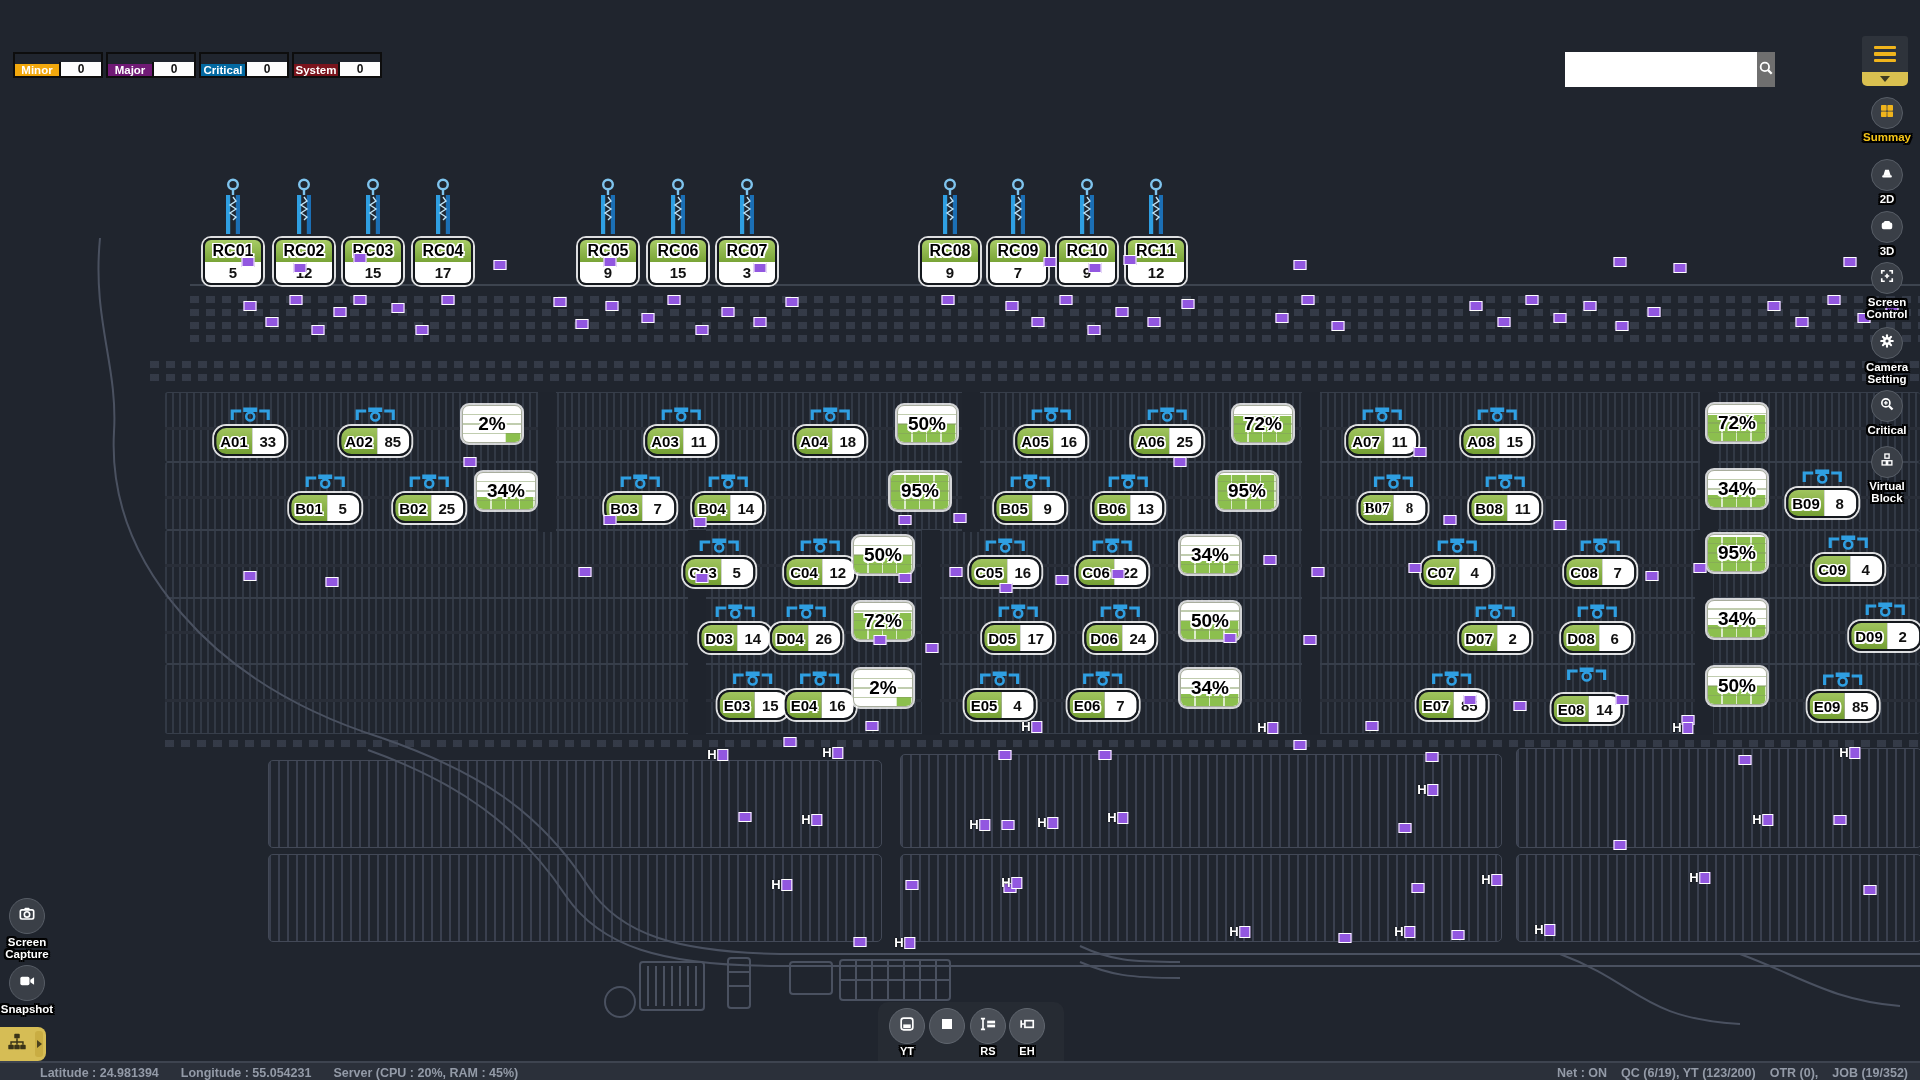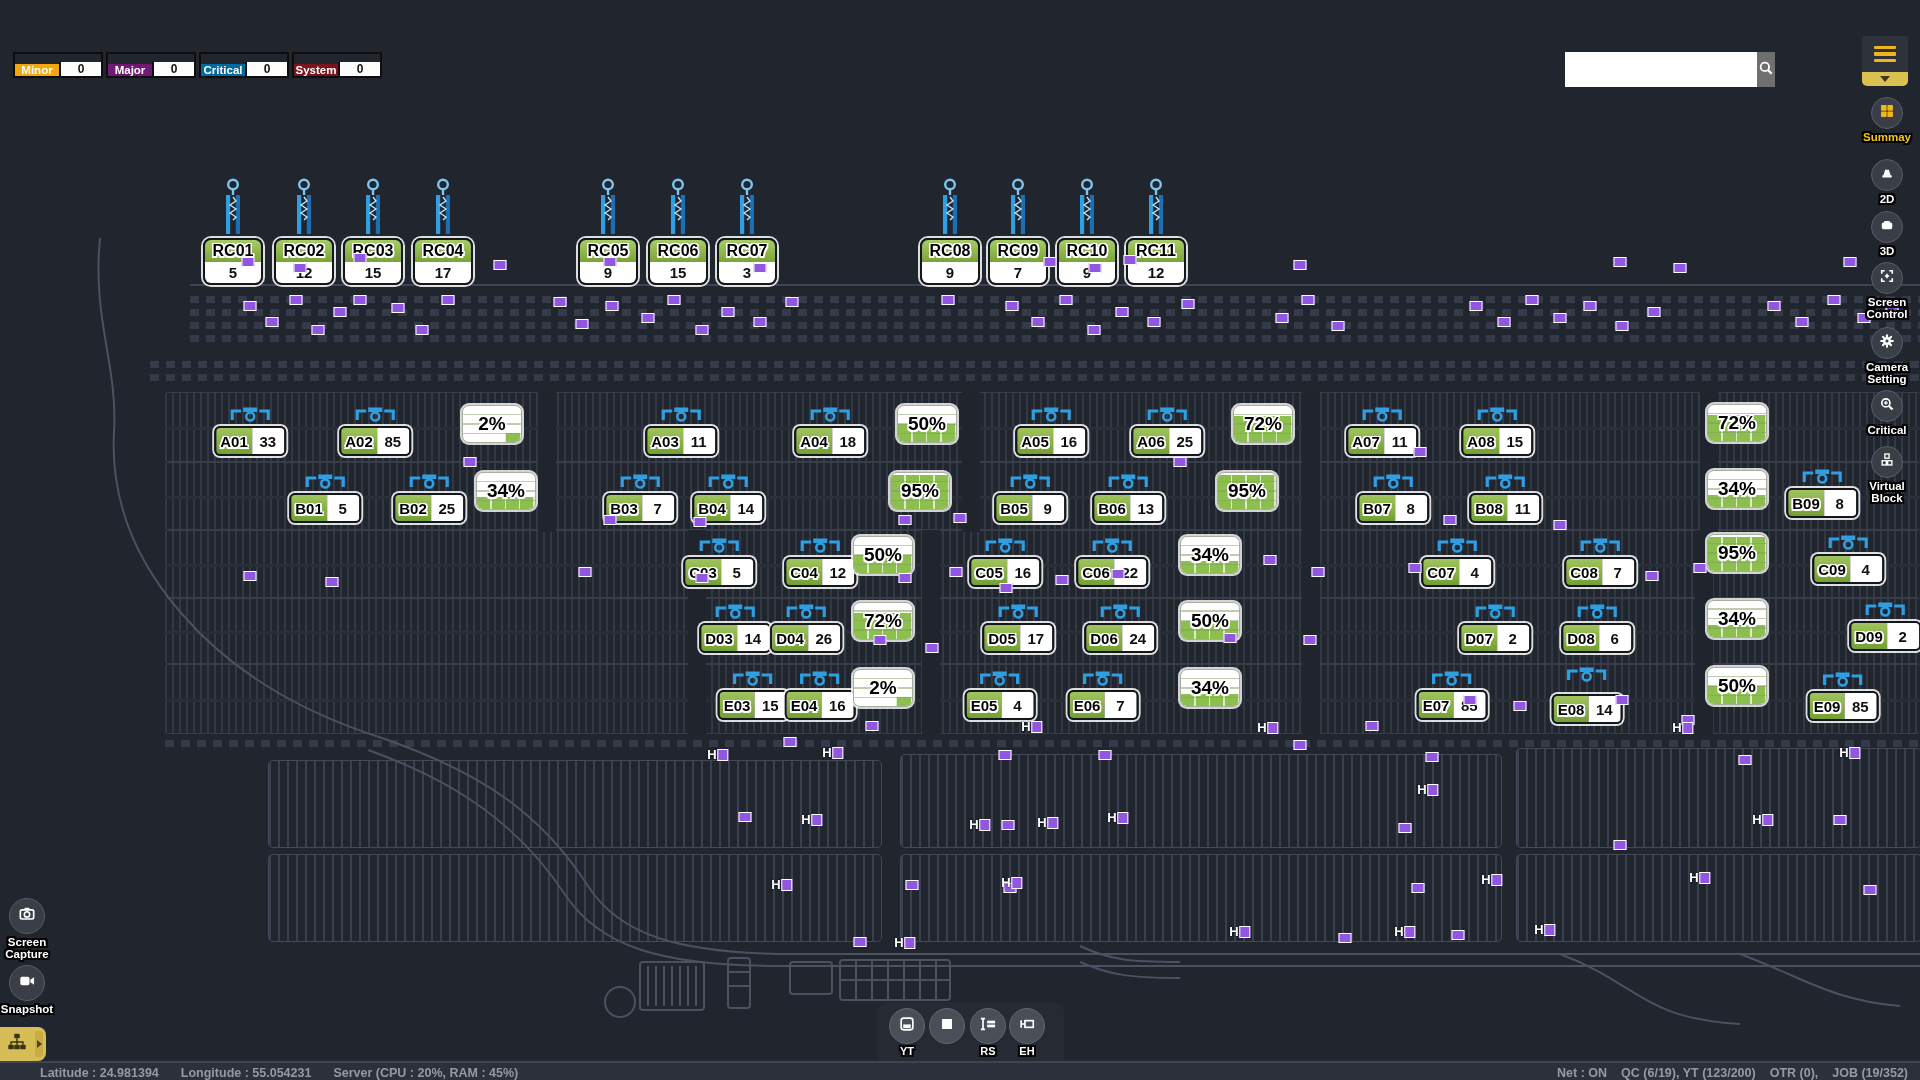--- a/index.html
+++ b/index.html
@@ -65,21 +65,21 @@
 
   .rc-crane{position:absolute;display:flex;flex-direction:column;align-items:center;transform:translateX(-50%);}
   .rc-badge{width:56px;border:2px solid #14181d;border-radius:8px;overflow:hidden;
      box-shadow:0 0 0 2px rgba(255,255,255,.85);cursor:pointer;}
   .rc-name{background:linear-gradient(#a8cc66,#79a437);text-align:center;font-size:16px;font-weight:bold;
      padding:2px 0;}
   .rc-count{background:#fff;text-align:center;font-size:15px;font-weight:bold;color:#111;padding:2px 0;}
 
   .block-item{position:absolute;transform:translate(-50%,-50%);display:flex;flex-direction:column;align-items:center;}
   .block-icon{margin-bottom:-2px;}
-  .block-pill{display:flex;border:2px solid #14181d;border-radius:6px;overflow:hidden;height:26px;
+  .block-pill{display:flex;border:2px solid #14181d;border-radius:12px;overflow:hidden;height:26px;
      box-shadow:0 0 0 2px rgba(255,255,255,.85);cursor:pointer;text-align:right;}
   .block-name{background:linear-gradient(#a0c45e,#749f33);display:flex;align-items:center;padding:0 4px;
      font-size:15px;font-weight:bold;}
   .block-value{background:#fff;display:flex;align-items:center;justify-content:center;min-width:24px;
      padding:0 4px;font-size:15px;font-weight:bold;color:#111;}
 
   .pct-badge{position:absolute;transform:translate(-50%,-50%);width:58px;height:36px;background:#fff;
      border:1px solid #a8ad9d;border-radius:7px;overflow:hidden;
      box-shadow:0 0 0 2px rgba(255,255,255,.8);cursor:pointer;}
   .pct-fill{position:absolute;left:0;bottom:0;width:100%;background:#8cbf4e;}
@@ -474,21 +474,21 @@
         <span class="block-icon"><svg width="44" height="20" viewBox="0 0 44 20">
             <path d="M4 16 V7 H13 M31 7 H40 V16" stroke="#2f9fe2" stroke-width="3.2" fill="none"></path>
             <rect x="15" y="3.5" width="14" height="4.5" fill="#2f9fe2"></rect>
             <circle cx="22" cy="12.5" r="4" fill="none" stroke="#2f9fe2" stroke-width="2.6"></circle>
           </svg></span>
         <div class="block-pill">
           <span class="block-name outline-w">B06</span>
           <span class="block-value">13</span>
         </div>
       </div>
-      <div class="block-item" style="left: 1393px; top: 497px;">
+      <div class="block-item" style="left: 1393px; top: 497px; font-family: Liberation Serif, serif;">
         <span class="block-icon"><svg width="44" height="20" viewBox="0 0 44 20">
             <path d="M4 16 V7 H13 M31 7 H40 V16" stroke="#2f9fe2" stroke-width="3.2" fill="none"></path>
             <rect x="15" y="3.5" width="14" height="4.5" fill="#2f9fe2"></rect>
             <circle cx="22" cy="12.5" r="4" fill="none" stroke="#2f9fe2" stroke-width="2.6"></circle>
           </svg></span>
         <div class="block-pill">
           <span class="block-name outline-w">B07</span>
           <span class="block-value">8</span>
         </div>
       </div>

